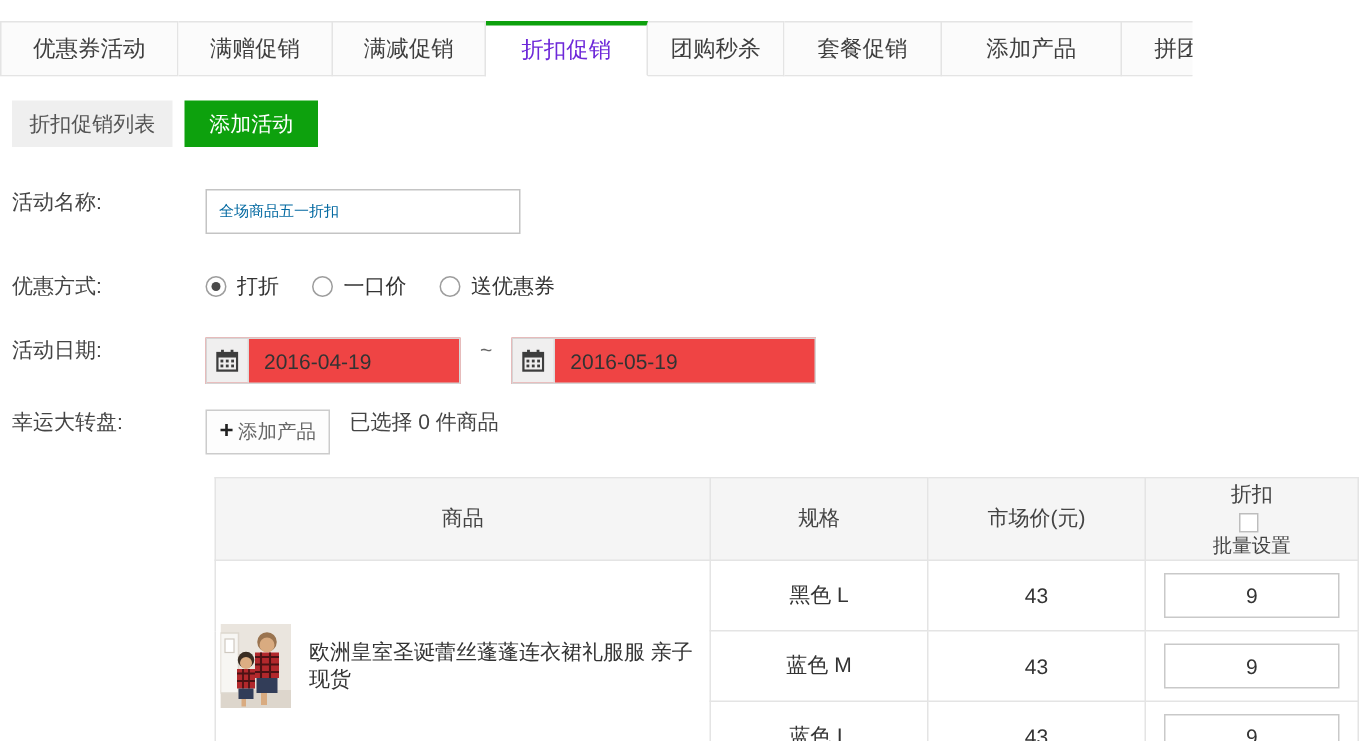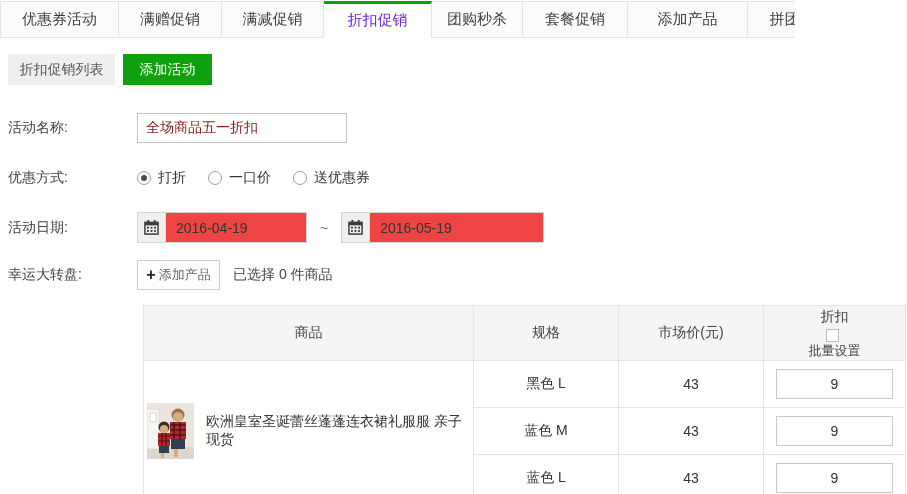--- a/index.html
+++ b/index.html
@@ -1,46 +1,46 @@
 <!DOCTYPE html>
 <html><head>
 <meta charset="utf-8">
 <style>
   * { margin:0; padding:0; box-sizing:border-box; }
   html,body { width:907px; height:494px; background:#fff; overflow:hidden;
     font-family:"Liberation Sans","DejaVu Sans",sans-serif; }
 
   
-  .tabbar { display:flex; margin-top:1px; width:795px; overflow:hidden; }
+  .tabbar { display:flex; margin-top:14px; width:795px; overflow:hidden; }
   .tab { height:37px; display:flex; align-items:center; justify-content:center;
     background:#fbfbfb; border:1px solid #e4e4e4; border-left:none;
     font-size:15px; color:#3f3f3f; cursor:pointer; flex:0 0 auto; }
   .tab:first-child { border-left:1px solid #e4e4e4; }
   .tab.active { background:#fff; border-top:3px solid #0da10d;
     border-bottom:1px solid #fff; color:#6d28d9; }
 
   
   .subnav { margin:16px 0 0 8px; display:flex; }
   .btn-list { width:107px; height:31px; background:#efefef; border:none;
     font-size:14px; color:#555; cursor:pointer;
     font-family:inherit; }
   .btn-add { width:89px; height:31px; background:#0da10d; border:none;
     font-size:14px; color:#fff; cursor:pointer; margin-left:8px;
     font-family:inherit; }
 
   
   .form { margin-left:8px; }
-  .frow { display:flex; align-items:center; }
+  .frow { display:flex; align-items:flex-start; }
   .frow-name { margin-top:28px; }
   .frow-method { margin-top:26px; }
   .frow-date { margin-top:25px; }
   .frow-products { margin-top:17px; }
   .flabel { width:129px; font-size:14px; color:#444; flex:0 0 auto; }
   .txt-input { width:210px; height:30px; border:1px solid #c4c4c4;
-    padding:0 8px; font-size:14px; color:#7f1d1d; font-family:inherit; background:#fff; }
+    padding:0 8px; font-size:10px; color:#0369a1; font-family:inherit; background:#fff; }
 
   .radio-group { display:flex; align-items:center; }
   .radio-item { display:flex; align-items:center; margin-right:22px; cursor:pointer; }
   .radio-circle { width:14px; height:14px; border-radius:50%;
     border:1px solid #9d9d9d; background:#fff; position:relative; }
   .radio-item.checked .radio-circle::after { content:""; position:absolute;
     left:3px; top:3px; width:6px; height:6px; border-radius:50%; background:#4a4a4a; }
   .radio-label { font-size:14px; color:#333; margin-left:7px; }
 
   .date-box { height:31px; border:1px solid #d5d5d5; background:#ef4444;

